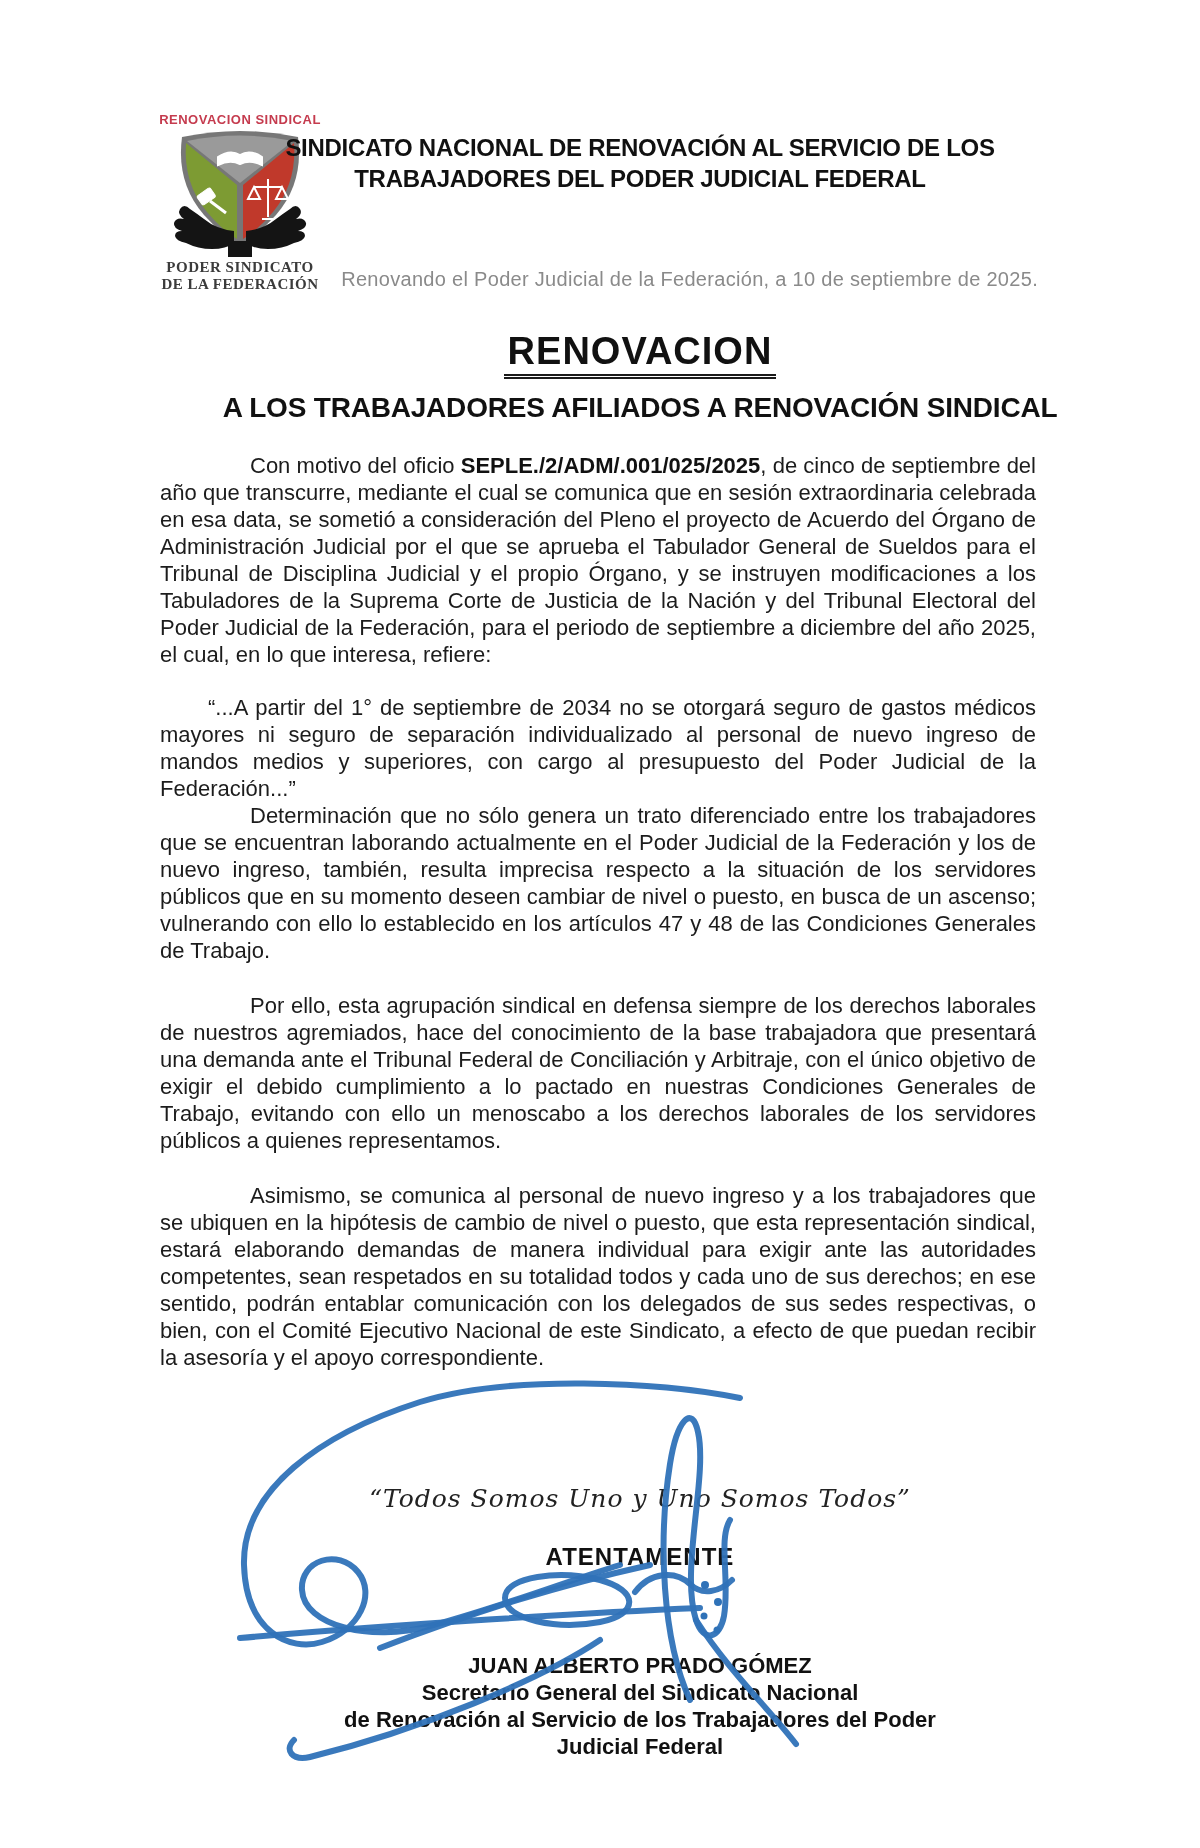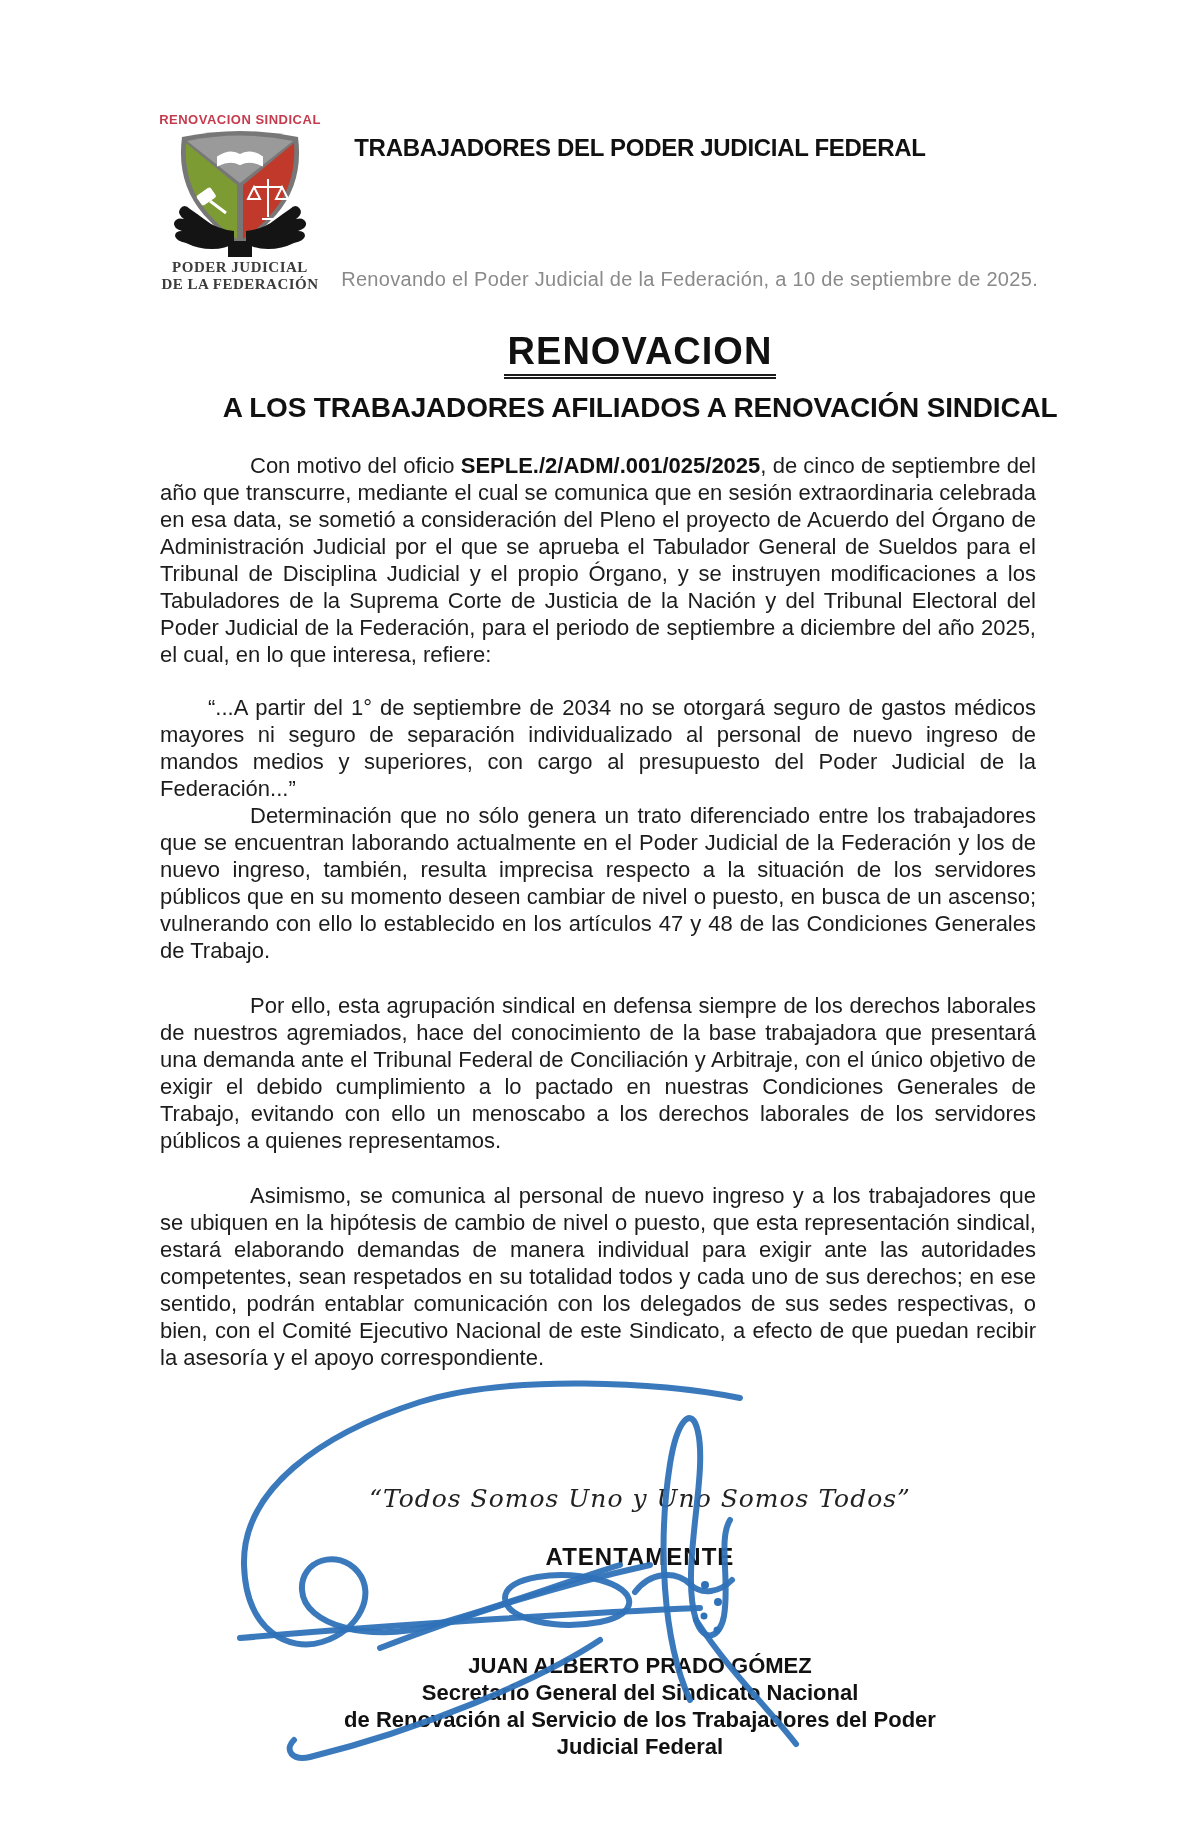--- a/index.html
+++ b/index.html
@@ -81,25 +81,26 @@
       <path d="M122 56 L116 68 L128 68 Z"></path>
       <line x1="102" y1="88" x2="114" y2="88"></line>
     </g>
 
     <g fill="#141414">
       <path d="M30 78 Q24 72 20 78 Q17 83 24 88 Q16 86 14 92 Q13 97 22 100 Q15 100 15 105 Q16 110 26 112 Q38 118 52 118 Q66 118 74 112 L74 100 Q56 98 44 88 Q36 82 30 78 Z"></path>
       <path d="M130 78 Q136 72 140 78 Q143 83 136 88 Q144 86 146 92 Q147 97 138 100 Q145 100 145 105 Q144 110 134 112 Q122 118 108 118 Q94 118 86 112 L86 100 Q104 98 116 88 Q124 82 130 78 Z"></path>
       <path d="M68 110 L92 110 L92 126 L68 126 Z"></path>
     </g>
   </svg>
-  <div class="logo-caption">PODER JUDICIAL</div>
+  <div class="logo-caption">PODER SINDICATO</div>
   <div class="logo-caption">DE LA FEDERACIÓN</div>
 </div>
 
 <div class="title-block">
+  <div class="title-line">SINDICATO NACIONAL DE RENOVACIÓN AL SERVICIO DE LOS</div>
   <div class="title-line">TRABAJADORES DEL PODER JUDICIAL FEDERAL</div>
 </div>
 
 <div class="date-line">Renovando el Poder Judicial de la Federación, a 10 de septiembre de 2025.</div>
 
 <div class="center-col comunicado">
   <span>RENOVACION</span>
 </div>
 
 <div class="center-col subtitle">A LOS TRABAJADORES AFILIADOS A RENOVACIÓN SINDICAL</div>

